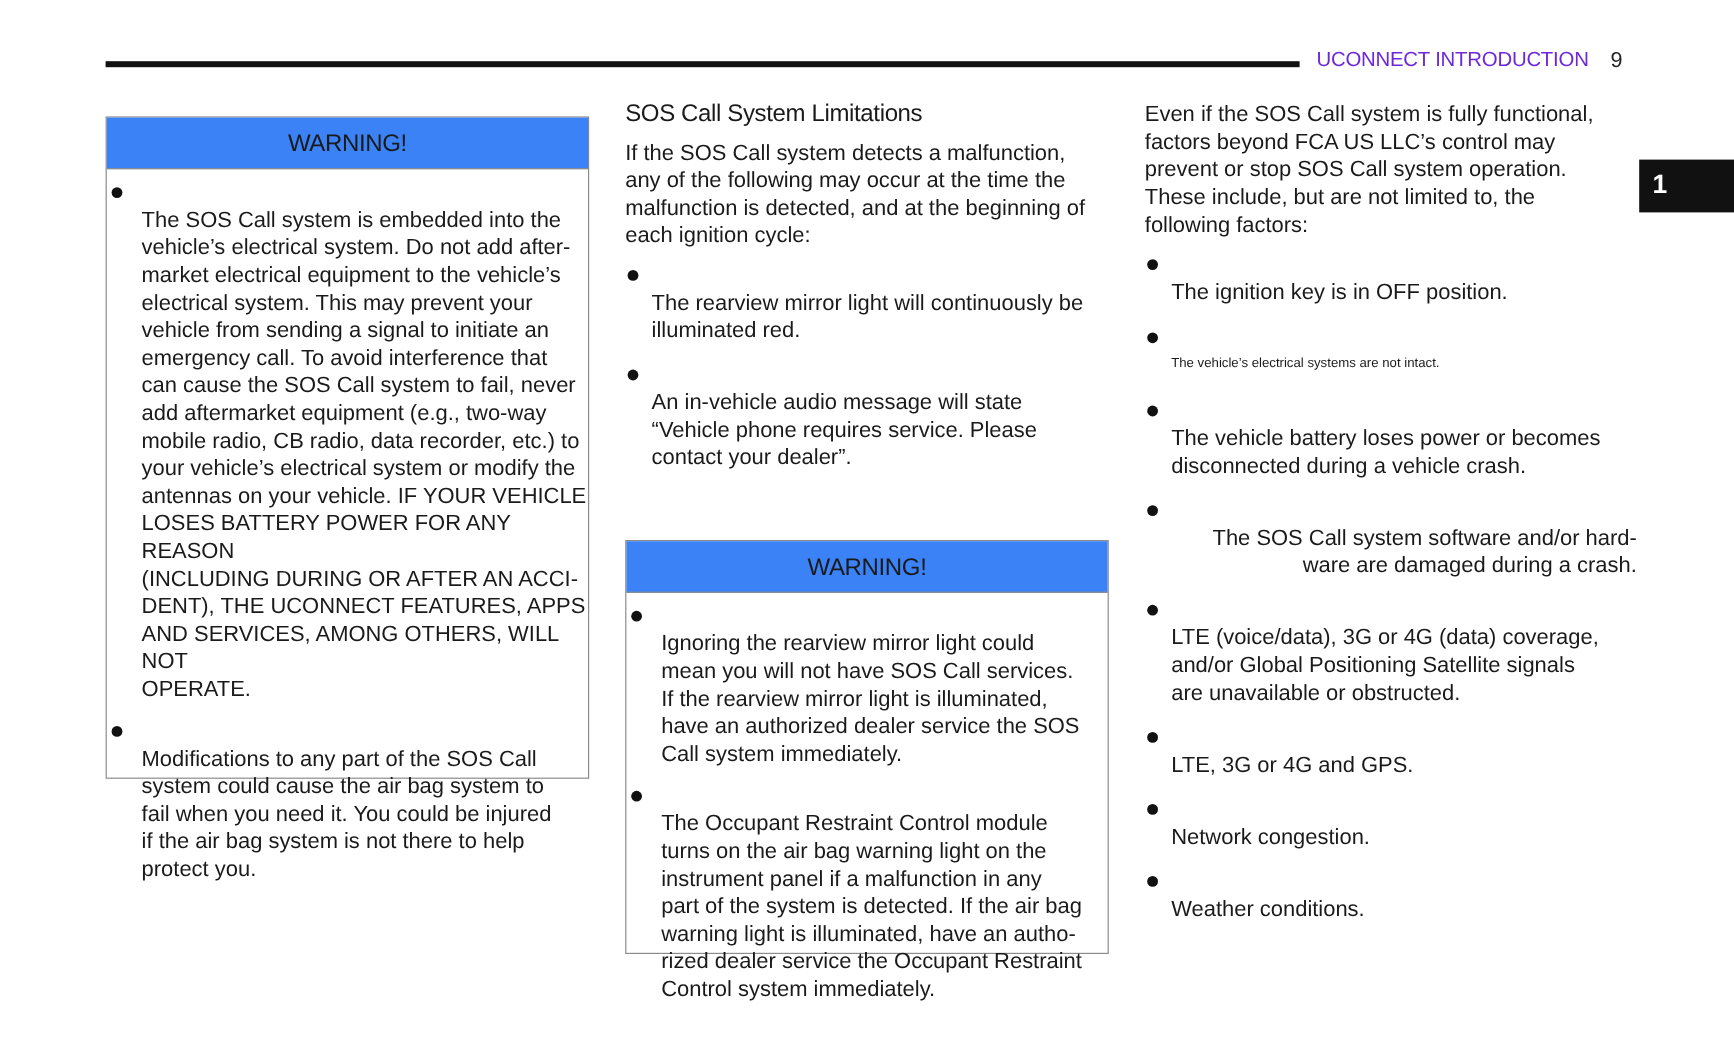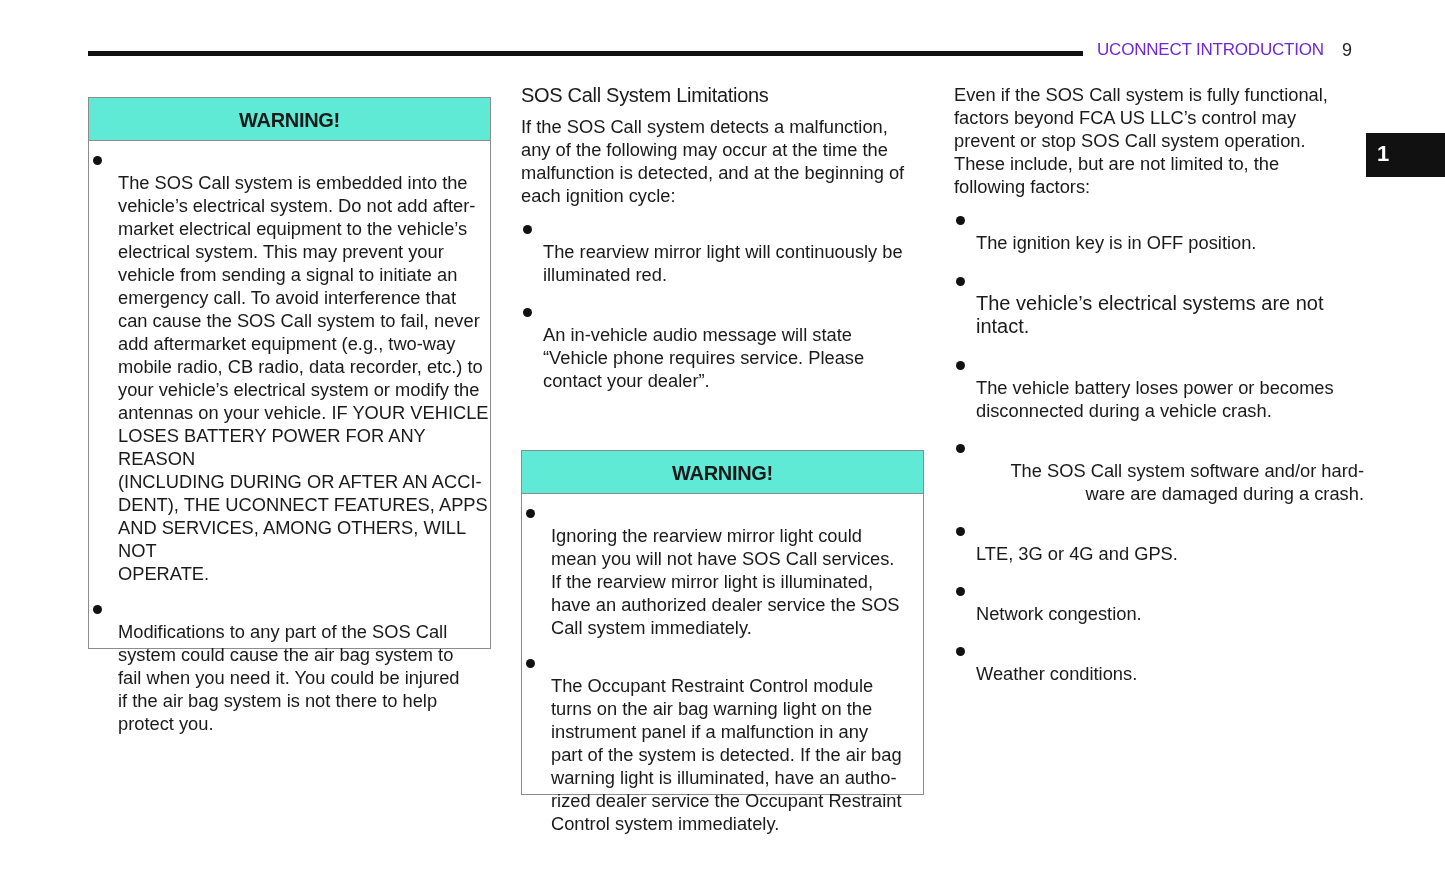--- a/index.html
+++ b/index.html
@@ -5,21 +5,21 @@
   html, body { margin:0; padding:0; background:#ffffff; }
   body { width:1445px; height:874px; position:relative; overflow:hidden;
          font-family:"Liberation Sans", "DejaVu Sans", sans-serif; color:#1a1a1a; }
   .rule { position:absolute; left:88px; top:51px; width:995px; height:5px; background:#111; }
   .header-title { position:absolute; left:1097px; top:40px; font-size:17px; color:#6d28d9; letter-spacing:-0.2px; white-space:nowrap; }
   .page-num { position:absolute; left:1342px; top:40px; font-size:18px; color:#222; }
   .chapter-tab { position:absolute; left:1366px; top:133px; width:79px; height:44px; background:#111; color:#fff; font-weight:bold; font-size:22px; box-sizing:border-box; padding:8px 0 0 11px; }
 
   .col { position:absolute; font-size:18.3px; line-height:23px; }
   .warn { position:absolute; border:1px solid #8c8c8c; box-sizing:border-box; background:#fff; }
-  .warn-head { background:#5eead4; border-bottom:1px solid #8c8c8c; text-align:center; font-size:20px; height:42px; line-height:44px; letter-spacing:-0.3px;font-weight:bold; }
+  .warn-head { background:#3b82f6; border-bottom:1px solid #8c8c8c; text-align:center; font-size:20px; height:42px; line-height:44px; letter-spacing:-0.3px; }
   .warn-body { padding:4px 0 0 0; }
 
   .bullet { position:relative; padding-left:29px; white-space:pre-line; }
   .bullet .dot { position:absolute; left:9px; top:8px; width:9px; height:9px; border-radius:50%; background:#111; }
   .col .bullet .dot { left:4px; }
   .para { white-space:pre-line; }
   .heading { font-size:20px; font-weight:normal; letter-spacing:-0.3px; margin:0 0 8px 0; line-height:24px; }
 </style>
 </head>
 <body>
@@ -101,30 +101,35 @@
 
 <div class="col" style="left:954px; top:83px; width:410px;">
   <div class="para">Even if the SOS Call system is fully functional,
 factors beyond FCA US LLC’s control may
 prevent or stop SOS Call system operation.
 These include, but are not limited to, the
 following factors:</div>
   <div class="bullet" style="margin-top:10px; padding-left:22px;">
     <span class="dot" style="left:2px;"></span><span>The ignition key is in OFF position.</span>
   </div>
-  <div class="bullet" style="margin-top:15px; padding-left:22px; font-size:20px;">
+  <div class="bullet" style="margin-top:15px; padding-left:22px; font-size:11px;">
     <span class="dot" style="left:2px;"></span><span>The vehicle’s electrical systems are not intact.</span>
   </div>
   <div class="bullet" style="margin-top:15px; padding-left:22px;">
     <span class="dot" style="left:2px;"></span><span>The vehicle battery loses power or becomes
 disconnected during a vehicle crash.</span>
   </div>
   <div class="bullet" style="margin-top:14px; padding-left:22px;text-align:right;">
     <span class="dot" style="left:2px;"></span><span>The SOS Call system software and/or hard-
 ware are damaged during a crash.</span>
+  </div>
+  <div class="bullet" style="margin-top:14px; padding-left:22px;">
+    <span class="dot" style="left:2px;"></span><span>LTE (voice/data), 3G or 4G (data) coverage,
+and/or Global Positioning Satellite signals
+are unavailable or obstructed.</span>
   </div>
   <div class="bullet" style="margin-top:14px; padding-left:22px;">
     <span class="dot" style="left:2px;"></span><span>LTE, 3G or 4G and GPS.</span>
   </div>
   <div class="bullet" style="margin-top:14px; padding-left:22px;">
     <span class="dot" style="left:2px;"></span><span>Network congestion.</span>
   </div>
   <div class="bullet" style="margin-top:14px; padding-left:22px;">
     <span class="dot" style="left:2px;"></span><span>Weather conditions.</span>
   </div>

